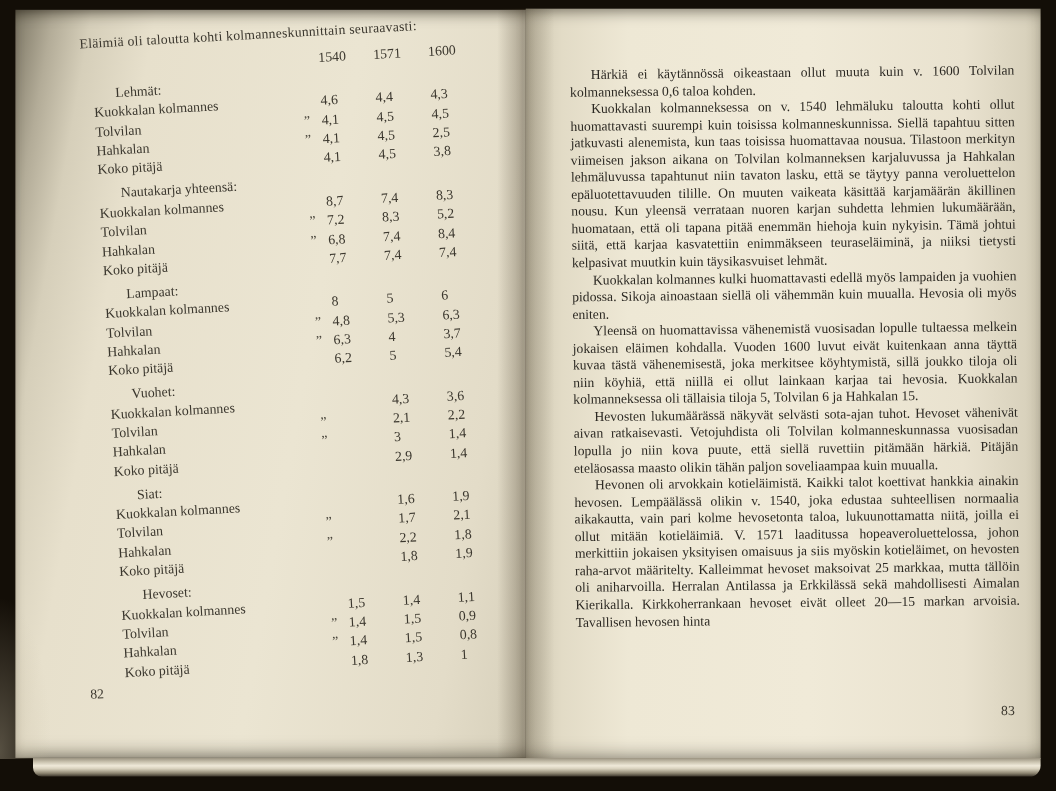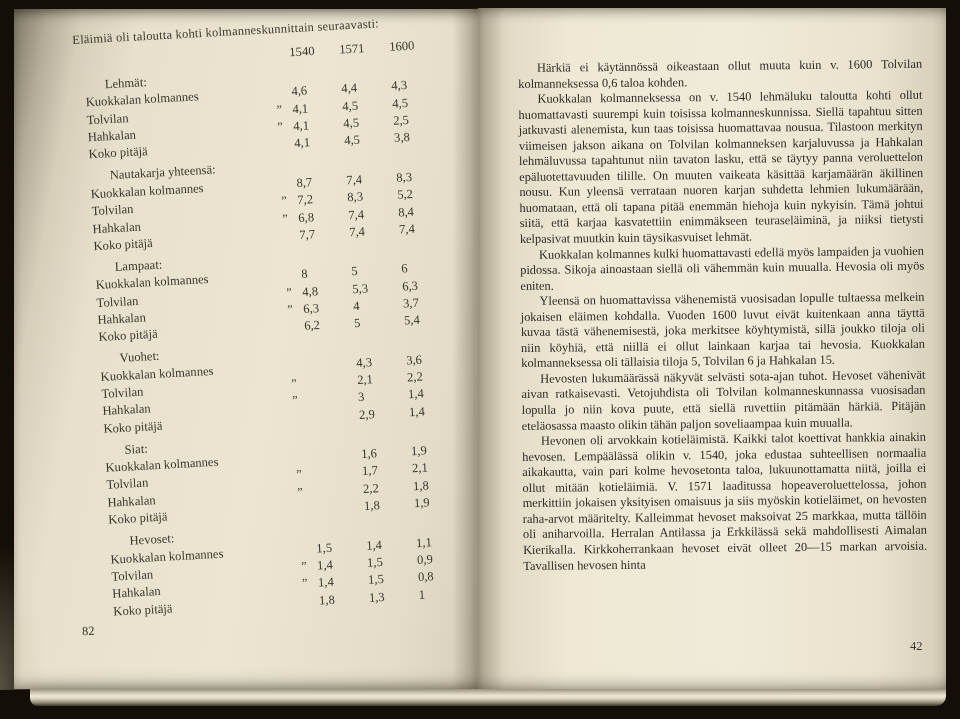--- a/index.html
+++ b/index.html
@@ -252,15 +252,15 @@
   <div class="pagenum pagenum-left">82</div>
 
   <div class="right-content">
       <p class="para">Härkiä ei käytännössä oikeastaan ollut muuta kuin v. 1600 Tolvilan kolmanneksessa 0,6 taloa kohden.</p>
       <p class="para">Kuokkalan kolmanneksessa on v. 1540 lehmäluku taloutta kohti ollut huomattavasti suurempi kuin toisissa kolmanneskunnissa. Siellä tapahtuu sitten jatkuvasti alenemista, kun taas toisissa huomattavaa nousua. Tilastoon merkityn viimeisen jakson aikana on Tolvilan kolmanneksen karjaluvussa ja Hahkalan lehmäluvussa tapahtunut niin tavaton lasku, että se täytyy panna veroluettelon epäluotettavuuden tilille. On muuten vaikeata käsittää karjamäärän äkillinen nousu. Kun yleensä verrataan nuoren karjan suhdetta lehmien lukumäärään, huomataan, että oli tapana pitää enemmän hiehoja kuin nykyisin. Tämä johtui siitä, että karjaa kasvatettiin enimmäkseen teuraseläiminä, ja niiksi tietysti kelpasivat muutkin kuin täysikasvuiset lehmät.</p>
       <p class="para">Kuokkalan kolmannes kulki huomattavasti edellä myös lampaiden ja vuohien pidossa. Sikoja ainoastaan siellä oli vähemmän kuin muualla. Hevosia oli myös eniten.</p>
       <p class="para">Yleensä on huomattavissa vähenemistä vuosisadan lopulle tultaessa melkein jokaisen eläimen kohdalla. Vuoden 1600 luvut eivät kuitenkaan anna täyttä kuvaa tästä vähenemisestä, joka merkitsee köyhtymistä, sillä joukko tiloja oli niin köyhiä, että niillä ei ollut lainkaan karjaa tai hevosia. Kuokkalan kolmanneksessa oli tällaisia tiloja 5, Tolvilan 6 ja Hahkalan 15.</p>
       <p class="para">Hevosten lukumäärässä näkyvät selvästi sota-ajan tuhot. Hevoset vähenivät aivan ratkaisevasti. Vetojuhdista oli Tolvilan kolmanneskunnassa vuosisadan lopulla jo niin kova puute, että siellä ruvettiin pitämään härkiä. Pitäjän eteläosassa maasto olikin tähän paljon soveliaampaa kuin muualla.</p>
       <p class="para">Hevonen oli arvokkain kotieläimistä. Kaikki talot koettivat hankkia ainakin hevosen. Lempäälässä olikin v. 1540, joka edustaa suhteellisen normaalia aikakautta, vain pari kolme hevosetonta taloa, lukuunottamatta niitä, joilla ei ollut mitään kotieläimiä. V. 1571 laaditussa hopeaveroluettelossa, johon merkittiin jokaisen yksityisen omaisuus ja siis myöskin kotieläimet, on hevosten raha-arvot määritelty. Kalleimmat hevoset maksoivat 25 markkaa, mutta tällöin oli aniharvoilla. Herralan Antilassa ja Erkkilässä sekä mahdollisesti Aimalan Kierikalla. Kirkkoherrankaan hevoset eivät olleet 20—15 markan arvoisia. Tavallisen hevosen hinta</p>
     </div>
-  <div class="pagenum pagenum-right">42</div>
+  <div class="pagenum pagenum-right">83</div>
 
 </div>
 
 </body></html>

